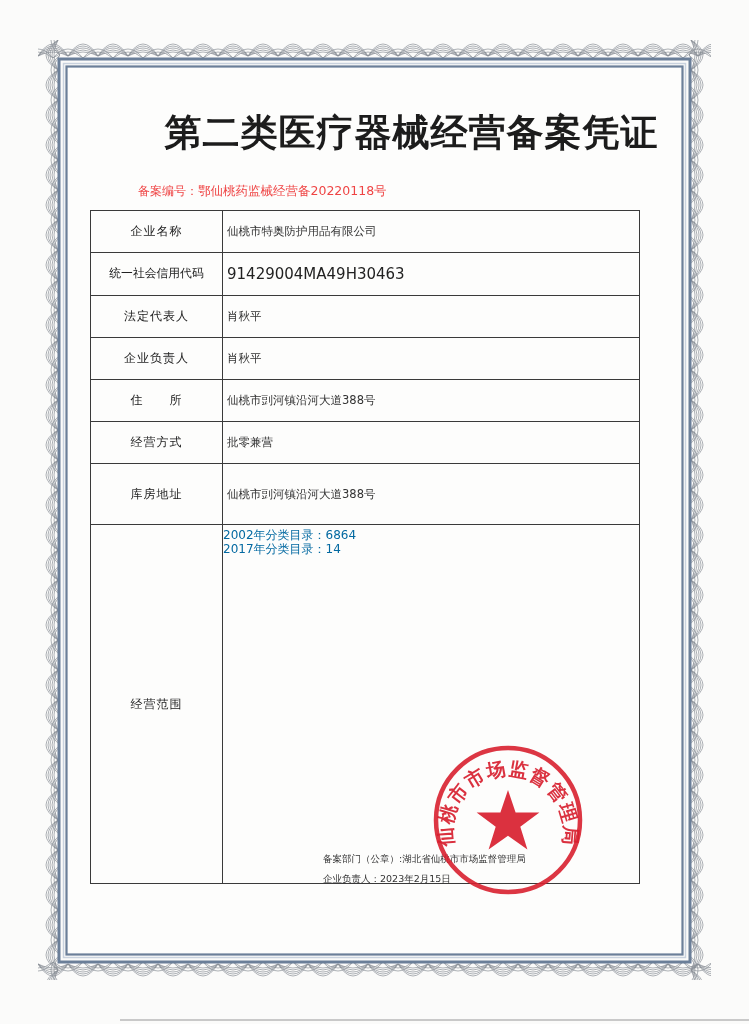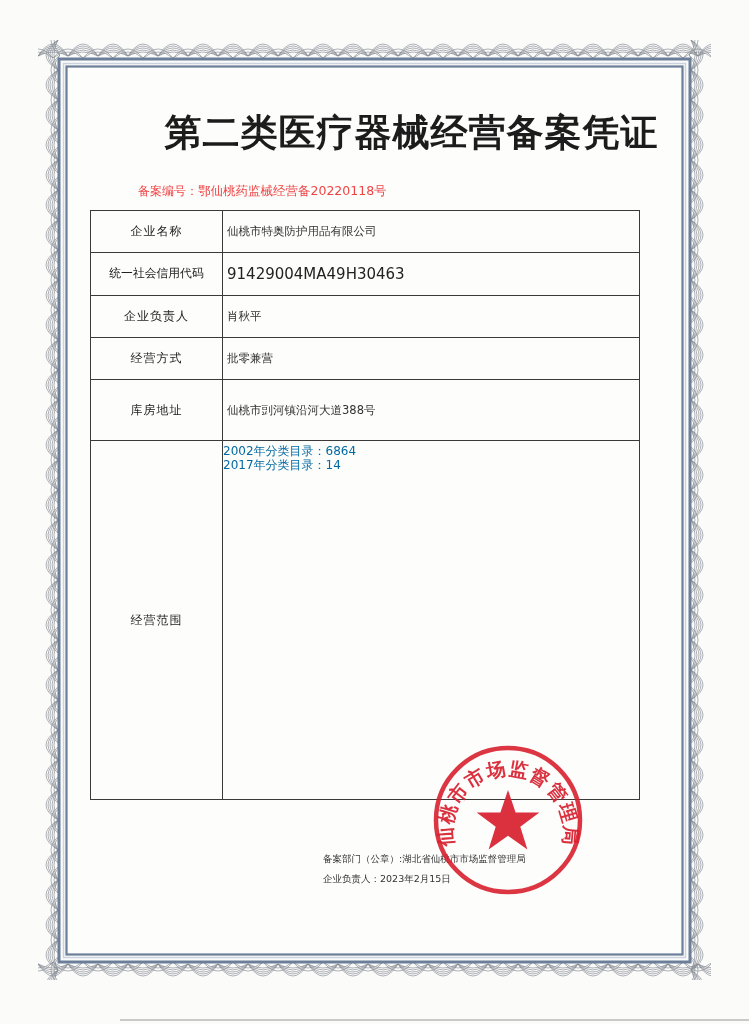--- a/index.html
+++ b/index.html
@@ -147,22 +147,30 @@
   <tbody>
       <tr style="height:30px">
     <td class="label">企业名称</td>
     <td class="value">仙桃市特奥防护用品有限公司</td>
   </tr>
   <tr style="height:31px">
     <td class="label tight">统一社会信用代码</td>
     <td class="value code">91429004MA49H30463</td>
   </tr>
   <tr style="height:31px">
+    <td class="label">法定代表人</td>
+    <td class="value">肖秋平</td>
+  </tr>
+  <tr style="height:31px">
     <td class="label">企业负责人</td>
     <td class="value">肖秋平</td>
+  </tr>
+  <tr style="height:31px">
+    <td class="label">住　　所</td>
+    <td class="value">仙桃市剅河镇沿河大道388号</td>
   </tr>
   <tr style="height:31px">
     <td class="label">经营方式</td>
     <td class="value">批零兼营</td>
   </tr>
   <tr style="height:61px">
     <td class="label">库房地址</td>
     <td class="value">仙桃市剅河镇沿河大道388号</td>
   </tr>
   <tr style="height:359px">

